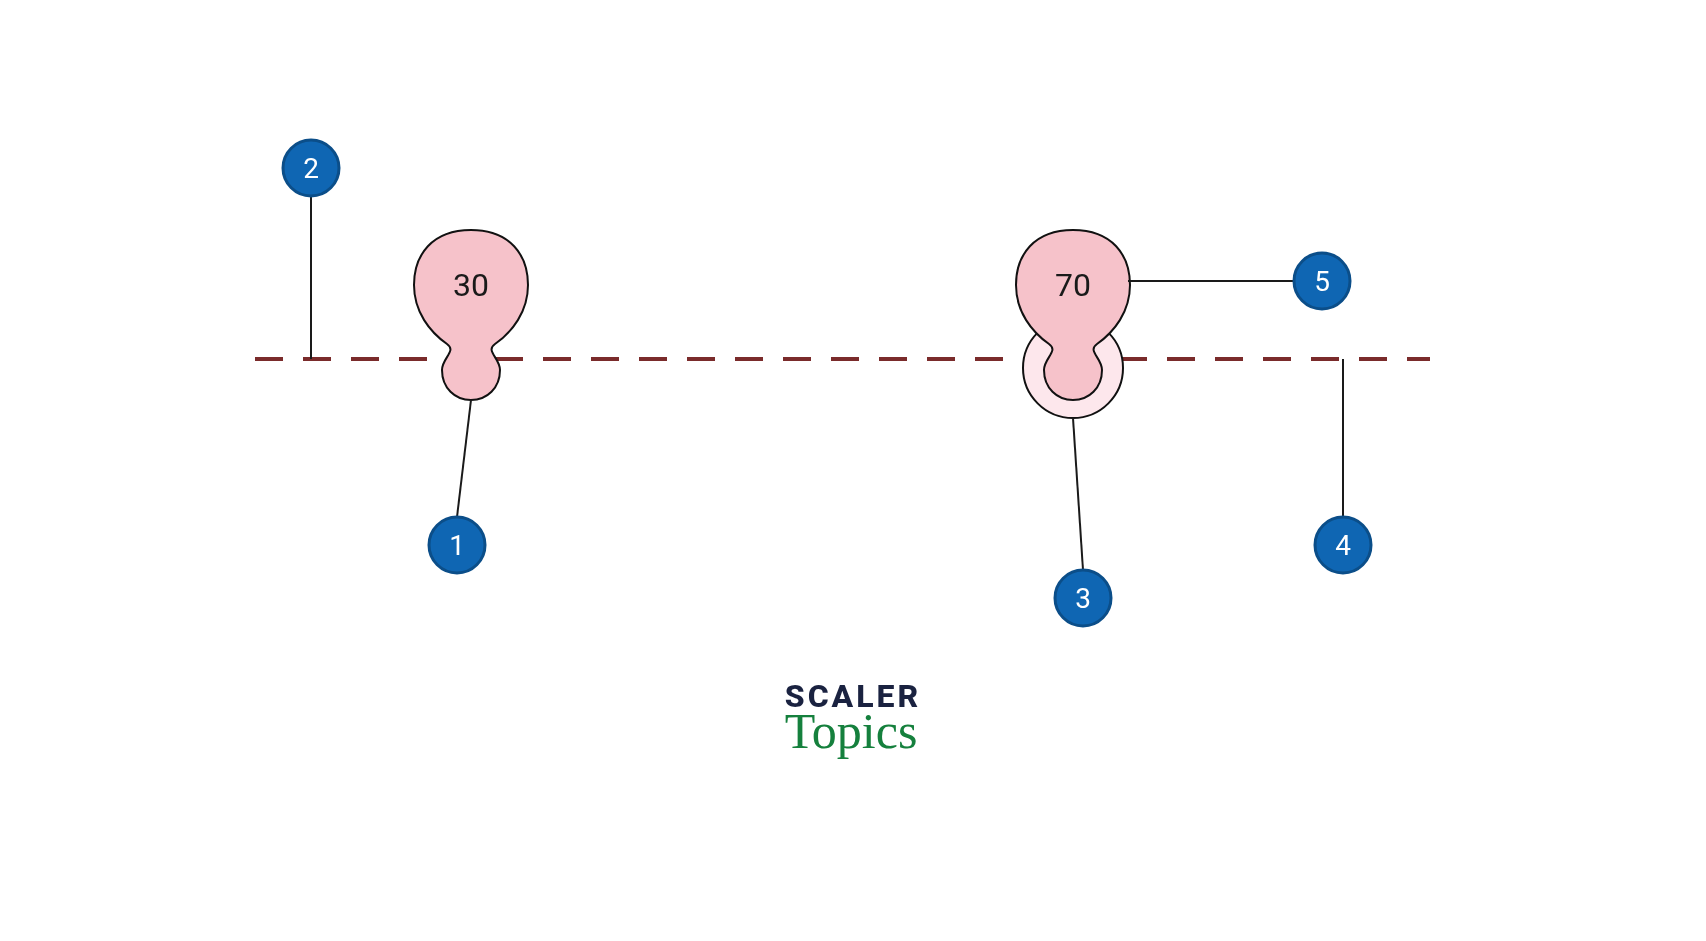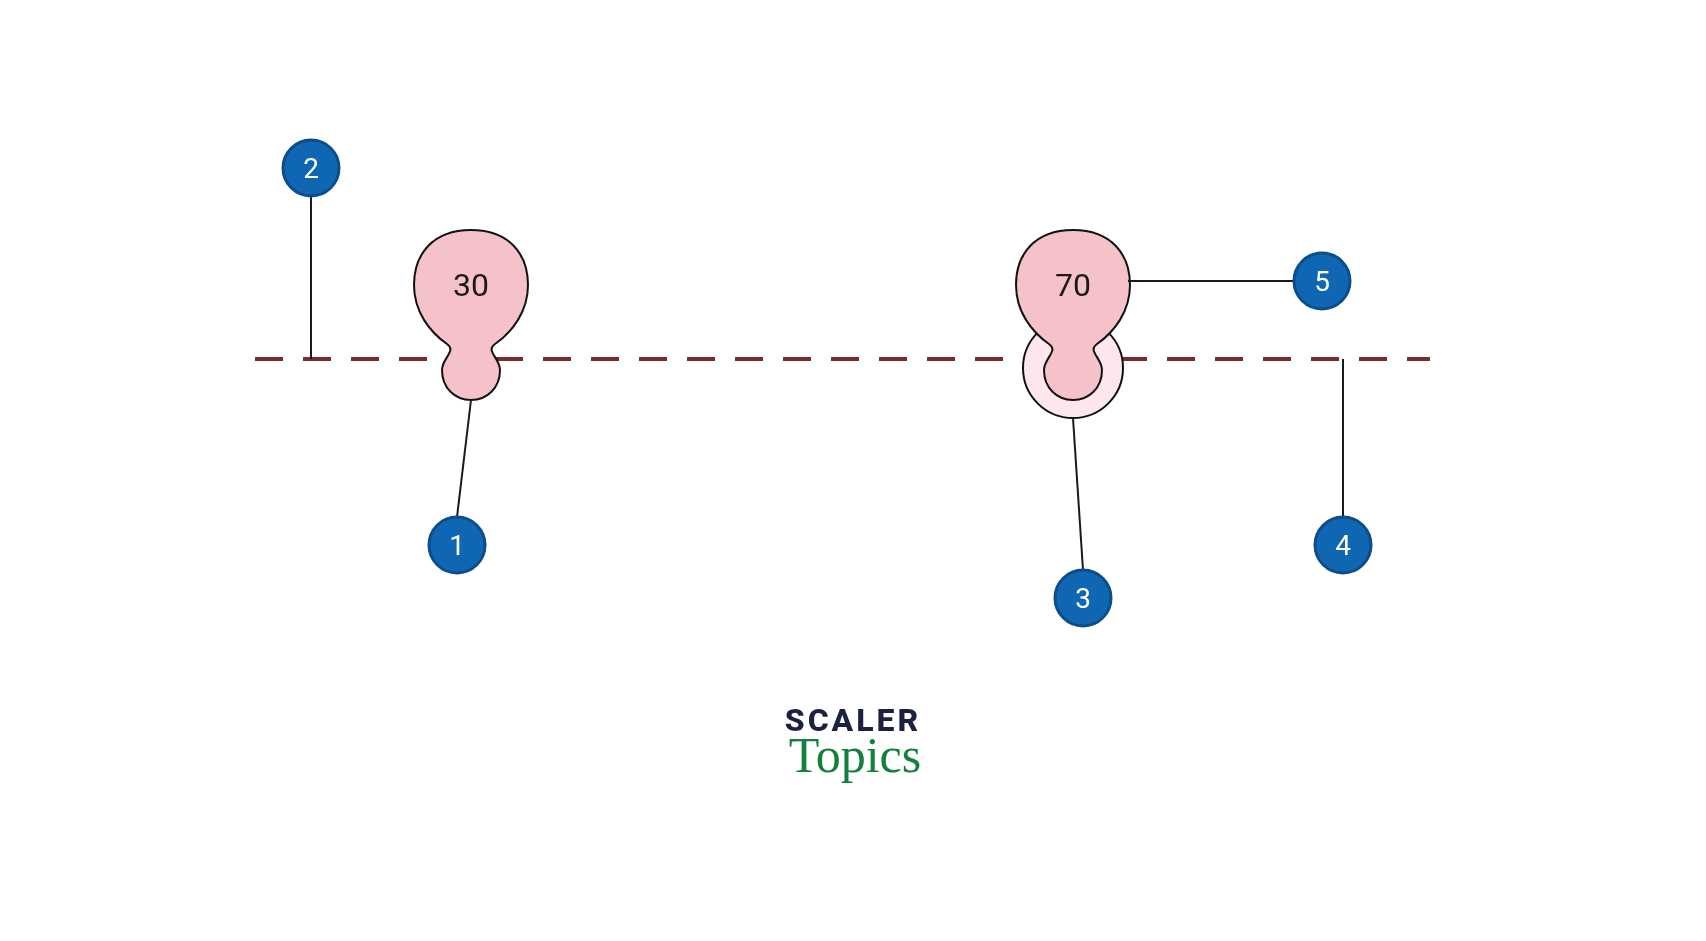--- a/index.html
+++ b/index.html
@@ -19,22 +19,22 @@
   svg.diagram {
     position: absolute;
     inset: 0;
     width: 1706px;
     height: 941px;
   }
   .logo {
     position: absolute;
     left: 50%;
     transform: translateX(-50%);
-    top: 704px;
-    text-align: right;
+    top: 680px;
+    text-align: left;
     line-height: 1;
   }
   .logo-top {
     font-weight: 800;
     letter-spacing: 3px;
     font-size: 32px;
     color: #1a2240;
   }
   .logo-bottom {
     font-family: "Brush Script MT", "Segoe Script", cursive;

